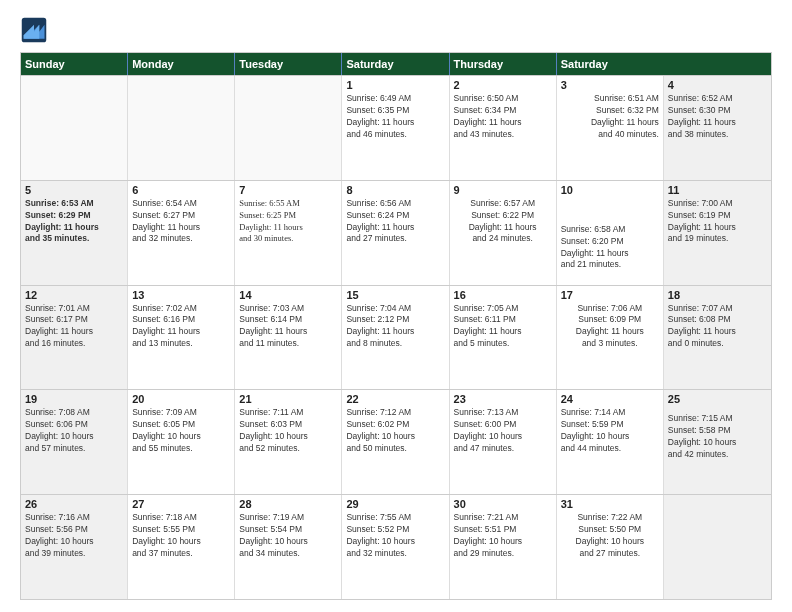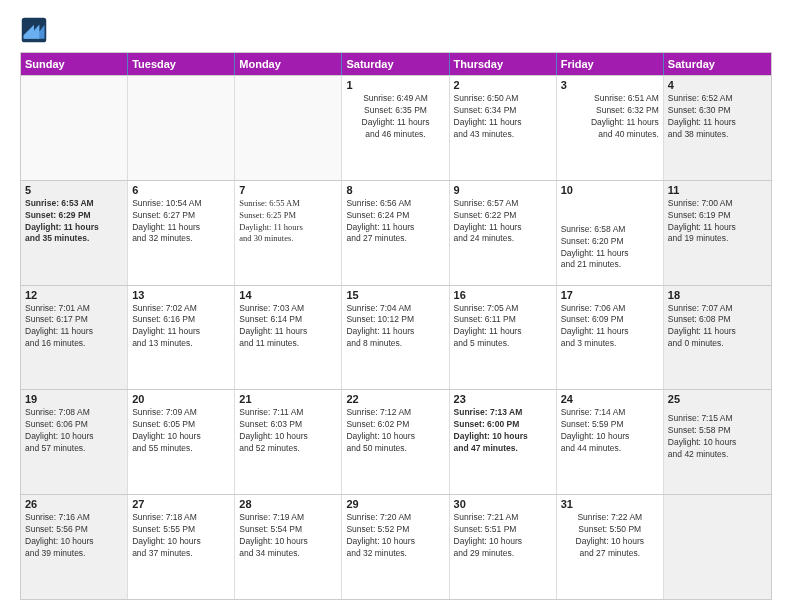--- a/index.html
+++ b/index.html
@@ -53,21 +53,21 @@
     }
     .calendar {
       flex: 1;
       border: 1px solid #ccc;
       display: flex;
       flex-direction: column;
     }
     .cal-header-row {
       display: grid;
       grid-template-columns: repeat(7, 1fr);
-      background: #a21caf;
+      background: #14532d;
     }
     .cal-header-cell {
       color: #fff;
       font-size: 11px;
       font-weight: bold;
       padding: 5px 4px;
       text-align: left;
       border-right: 1px solid #5580c0;
     }
     .cal-header-cell:last-child { border-right: none; }
@@ -123,35 +123,34 @@
     </div>
     <div class="title-block">
       <h1></h1>
       <h2></h2>
     </div>
   </div>
 
   <div class="calendar">
     <div class="cal-header-row">
     <div class="cal-header-cell">Sunday</div>
+        <div class="cal-header-cell">Monday</div>
         <div class="cal-header-cell">Tuesday</div>
-        <div class="cal-header-cell">Monday</div>
         <div class="cal-header-cell">Saturday</div>
         <div class="cal-header-cell">Thursday</div>
-        <div class="cal-header-cell">Friday</div>
         <div class="cal-header-cell">Saturday</div>
       </div>
     <div class="cal-body">
     <div class="cal-row">
           <div class="cal-cell empty"></div>
           <div class="cal-cell empty"></div>
           <div class="cal-cell empty"></div>
           <div class="cal-cell">
             <div class="day-num">1</div>
-            <div class="day-info" style="white-space: pre-line; text-align: center;">Sunrise: 6:49 AM
+            <div class="day-info" style="white-space: pre-line;">Sunrise: 6:49 AM
 Sunset: 6:35 PM
 Daylight: 11 hours
 and 46 minutes.</div>
           </div>
           <div class="cal-cell">
             <div class="day-num">2</div>
             <div class="day-info" style="white-space: pre-line;">Sunrise: 6:50 AM
 Sunset: 6:34 PM
 Daylight: 11 hours
 and 43 minutes.</div>
@@ -174,42 +173,42 @@
         <div class="cal-row">
           <div class="cal-cell shaded">
             <div class="day-num">5</div>
             <div class="day-info" style="white-space: pre-line; font-weight: bold;">Sunrise: 6:53 AM
 Sunset: 6:29 PM
 Daylight: 11 hours
 and 35 minutes.</div>
           </div>
           <div class="cal-cell">
             <div class="day-num">6</div>
-            <div class="day-info" style="white-space: pre-line;">Sunrise: 10:54 AM
+            <div class="day-info" style="white-space: pre-line;">Sunrise: 6:54 AM
 Sunset: 6:27 PM
 Daylight: 11 hours
 and 32 minutes.</div>
           </div>
           <div class="cal-cell">
             <div class="day-num">7</div>
             <div class="day-info" style="white-space: pre-line; font-family: Liberation Serif, serif;">Sunrise: 6:55 AM
 Sunset: 6:25 PM
 Daylight: 11 hours
 and 30 minutes.</div>
           </div>
           <div class="cal-cell">
             <div class="day-num">8</div>
             <div class="day-info" style="white-space: pre-line;">Sunrise: 6:56 AM
 Sunset: 6:24 PM
 Daylight: 11 hours
 and 27 minutes.</div>
           </div>
           <div class="cal-cell">
             <div class="day-num">9</div>
-            <div class="day-info" style="white-space: pre-line;">Sunrise: 6:57 AM
+            <div class="day-info" style="white-space: pre-line; text-align: center;">Sunrise: 6:57 AM
 Sunset: 6:22 PM
 Daylight: 11 hours
 and 24 minutes.</div>
           </div>
           <div class="cal-cell">
             <div class="day-num">10</div>
             <div class="day-info" style="white-space: pre-line; margin-top: 28px;">Sunrise: 6:58 AM
 Sunset: 6:20 PM
 Daylight: 11 hours
 and 21 minutes.</div>
@@ -240,34 +239,34 @@
           <div class="cal-cell">
             <div class="day-num">14</div>
             <div class="day-info" style="white-space: pre-line;">Sunrise: 7:03 AM
 Sunset: 6:14 PM
 Daylight: 11 hours
 and 11 minutes.</div>
           </div>
           <div class="cal-cell">
             <div class="day-num">15</div>
             <div class="day-info" style="white-space: pre-line;">Sunrise: 7:04 AM
-Sunset: 10:12 PM
+Sunset: 2:12 PM
 Daylight: 11 hours
 and 8 minutes.</div>
           </div>
           <div class="cal-cell">
             <div class="day-num">16</div>
             <div class="day-info" style="white-space: pre-line;">Sunrise: 7:05 AM
 Sunset: 6:11 PM
 Daylight: 11 hours
 and 5 minutes.</div>
           </div>
           <div class="cal-cell">
             <div class="day-num">17</div>
-            <div class="day-info" style="white-space: pre-line;">Sunrise: 7:06 AM
+            <div class="day-info" style="white-space: pre-line; text-align: center;">Sunrise: 7:06 AM
 Sunset: 6:09 PM
 Daylight: 11 hours
 and 3 minutes.</div>
           </div>
           <div class="cal-cell shaded">
             <div class="day-num">18</div>
             <div class="day-info" style="white-space: pre-line;">Sunrise: 7:07 AM
 Sunset: 6:08 PM
 Daylight: 11 hours
 and 0 minutes.</div>
@@ -297,21 +296,21 @@
           </div>
           <div class="cal-cell">
             <div class="day-num">22</div>
             <div class="day-info" style="white-space: pre-line;">Sunrise: 7:12 AM
 Sunset: 6:02 PM
 Daylight: 10 hours
 and 50 minutes.</div>
           </div>
           <div class="cal-cell">
             <div class="day-num">23</div>
-            <div class="day-info" style="white-space: pre-line; font-weight: bold;">Sunrise: 7:13 AM
+            <div class="day-info" style="white-space: pre-line;">Sunrise: 7:13 AM
 Sunset: 6:00 PM
 Daylight: 10 hours
 and 47 minutes.</div>
           </div>
           <div class="cal-cell">
             <div class="day-num">24</div>
             <div class="day-info" style="white-space: pre-line;">Sunrise: 7:14 AM
 Sunset: 5:59 PM
 Daylight: 10 hours
 and 44 minutes.</div>
@@ -341,21 +340,21 @@
           </div>
           <div class="cal-cell">
             <div class="day-num">28</div>
             <div class="day-info" style="white-space: pre-line;">Sunrise: 7:19 AM
 Sunset: 5:54 PM
 Daylight: 10 hours
 and 34 minutes.</div>
           </div>
           <div class="cal-cell">
             <div class="day-num">29</div>
-            <div class="day-info" style="white-space: pre-line;">Sunrise: 7:20 AM
+            <div class="day-info" style="white-space: pre-line;">Sunrise: 7:55 AM
 Sunset: 5:52 PM
 Daylight: 10 hours
 and 32 minutes.</div>
           </div>
           <div class="cal-cell">
             <div class="day-num">30</div>
             <div class="day-info" style="white-space: pre-line;">Sunrise: 7:21 AM
 Sunset: 5:51 PM
 Daylight: 10 hours
 and 29 minutes.</div>

